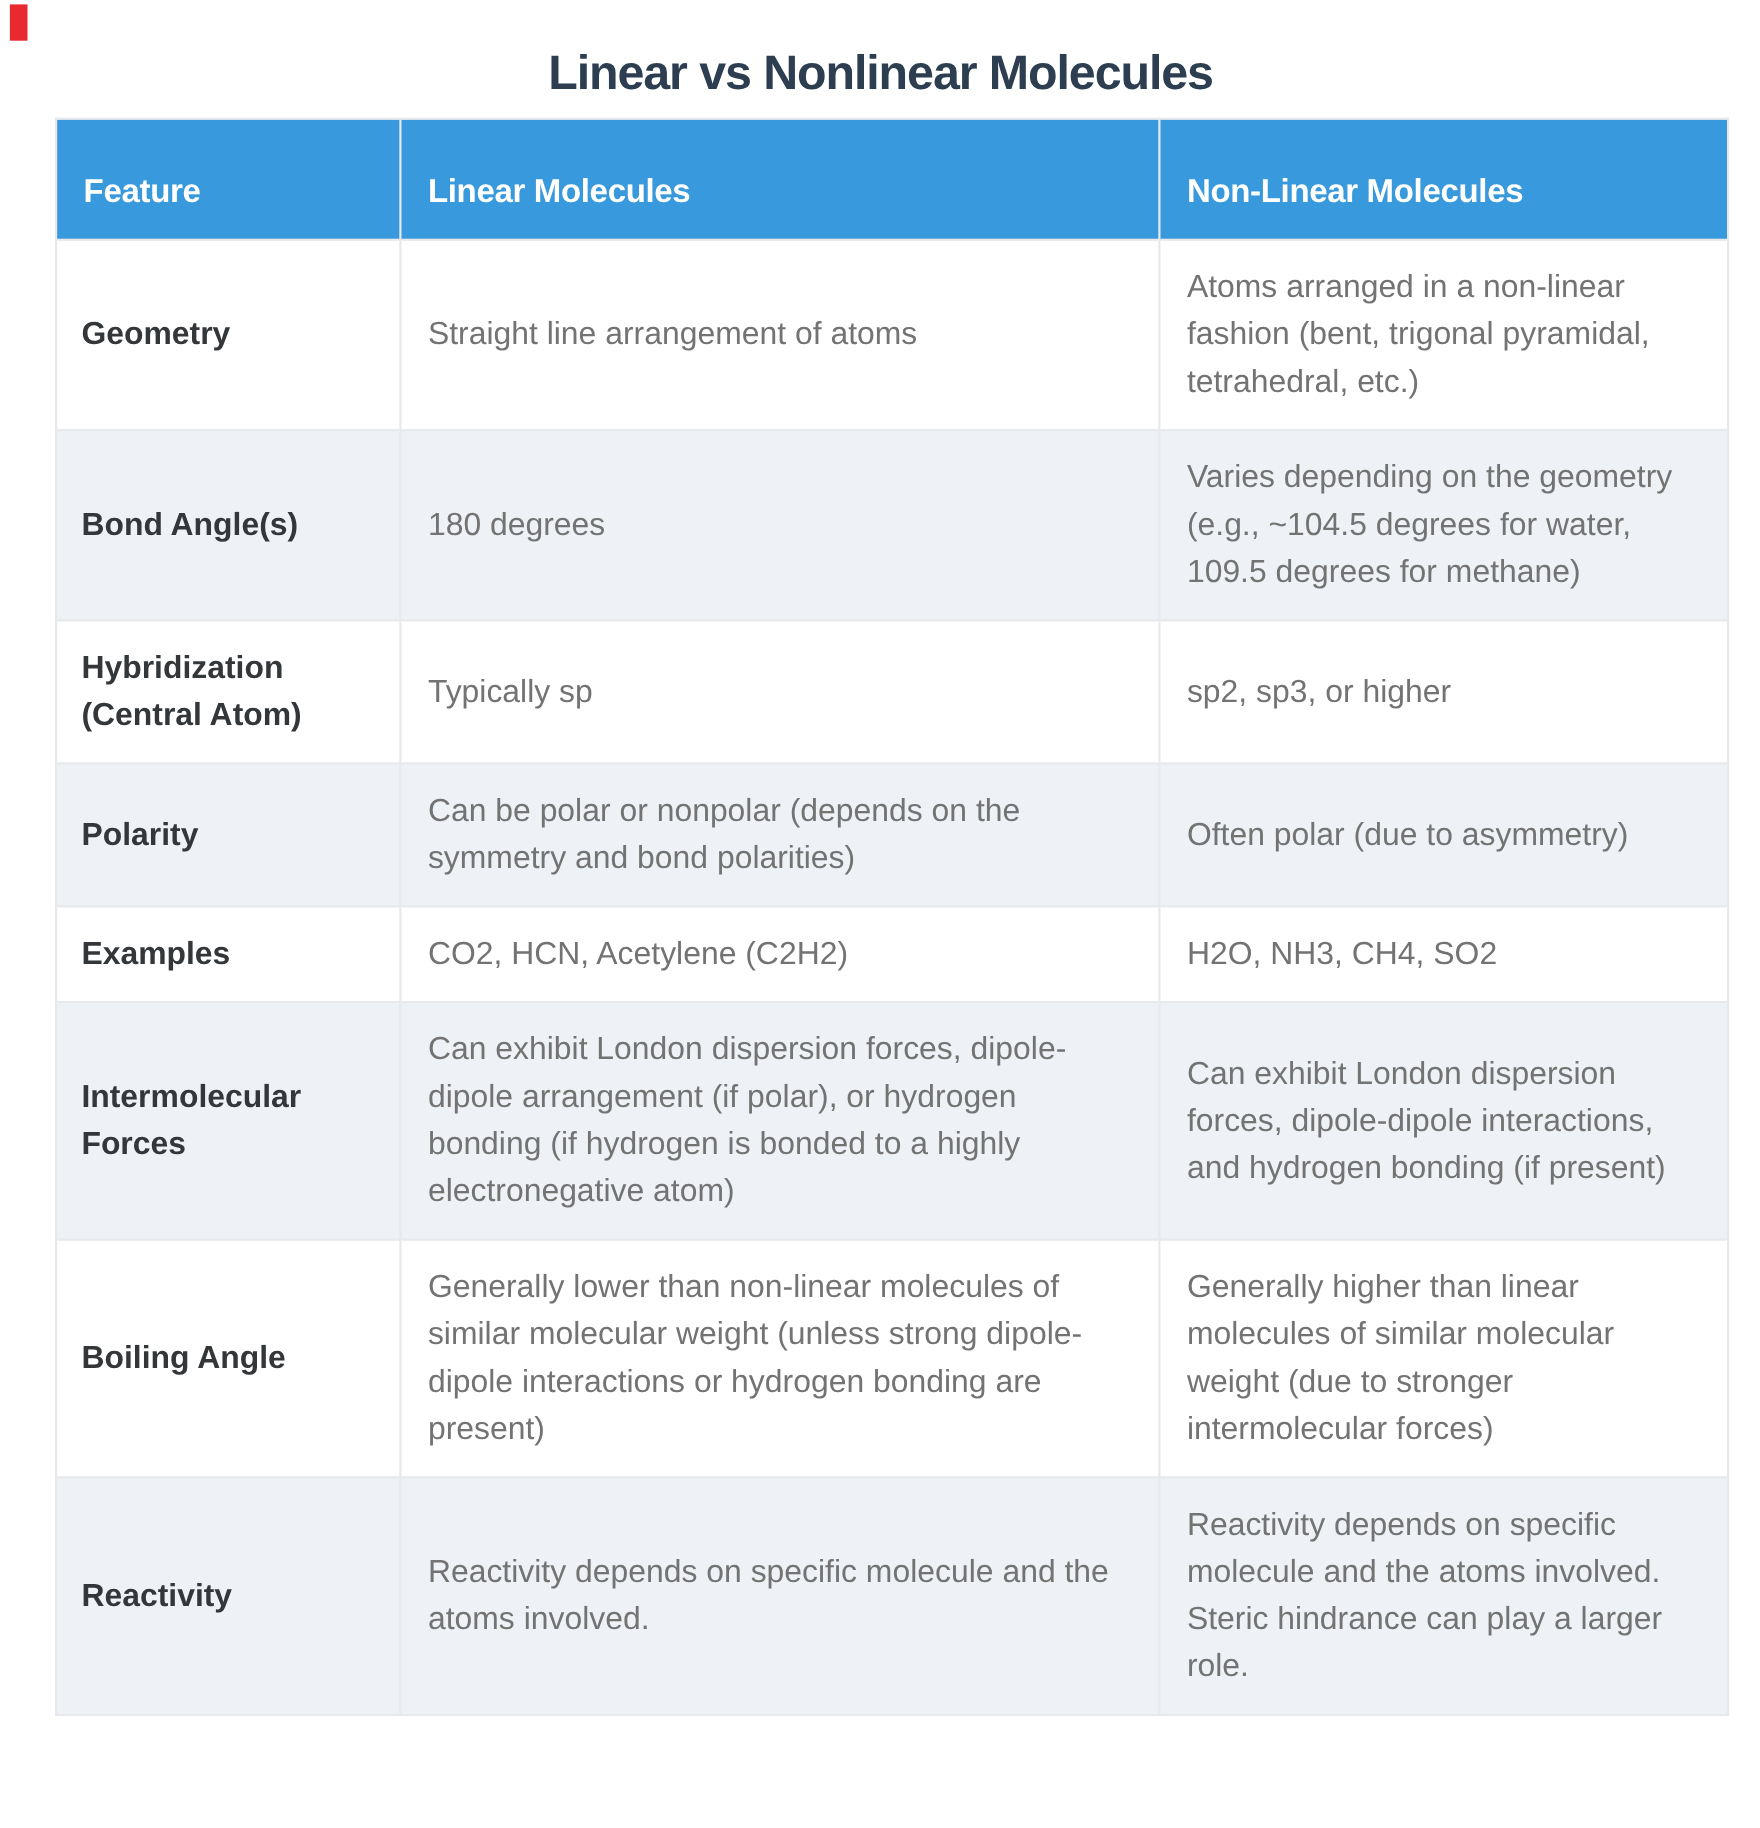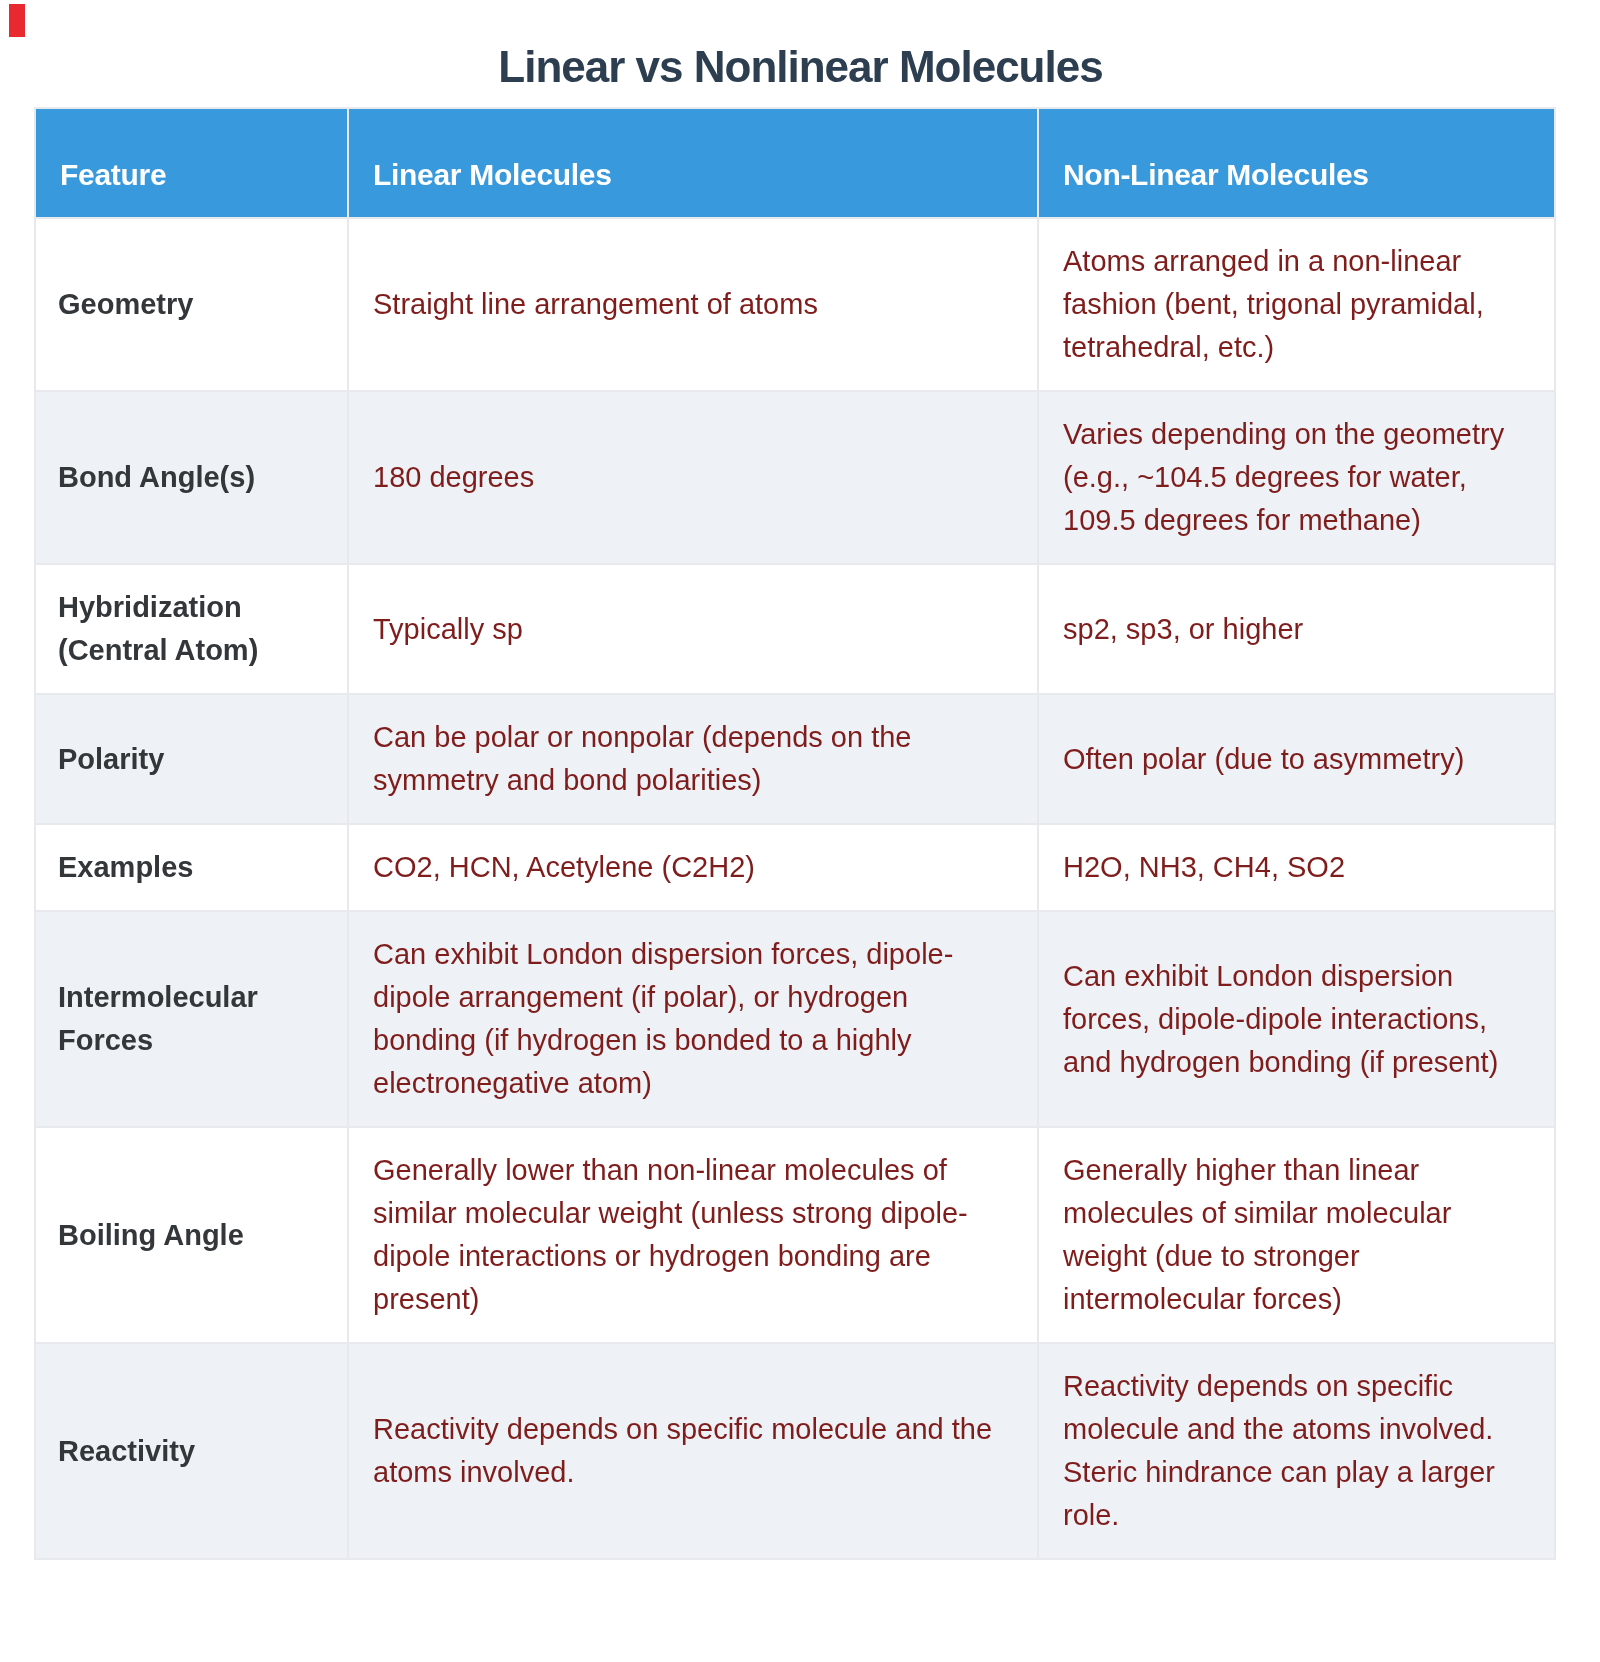--- a/index.html
+++ b/index.html
@@ -28,21 +28,21 @@
     font-size: 44px;
     line-height: 46px;
     font-weight: 700;
     color: #2c3e50;
     letter-spacing: -1px;
   }
   table.cmp {
     border-collapse: collapse;
     table-layout: fixed;
     width: 1520px;
-    margin: 17px 40px 0 34px;
+    margin: 17px 40px 0 50px;
     background: #ffffff;
   }
   table.cmp th, table.cmp td {
     border: 2px solid #e7e9ec;
     box-sizing: border-box;
     text-align: left;
   }
   
   table.cmp thead th {
     background: #3899dc;
@@ -61,21 +61,21 @@
     line-height: 43px;
     font-weight: 700;
     color: #33373a;
     padding: 21px 36px 21px 22px;
     vertical-align: middle;
   }
   table.cmp tbody td {
     font-size: 29px;
     line-height: 43px;
     font-weight: 400;
-    color: #7f1d1d;
+    color: #737373;
     padding: 21px 22px 21px 24px;
     vertical-align: middle;
   }
   table.cmp tbody tr:nth-child(even) th.feat,
   table.cmp tbody tr:nth-child(even) td {
     background: #eef1f5;
   }
   table.cmp tbody tr:nth-child(odd) th.feat,
   table.cmp tbody tr:nth-child(odd) td {
     background: #ffffff;

